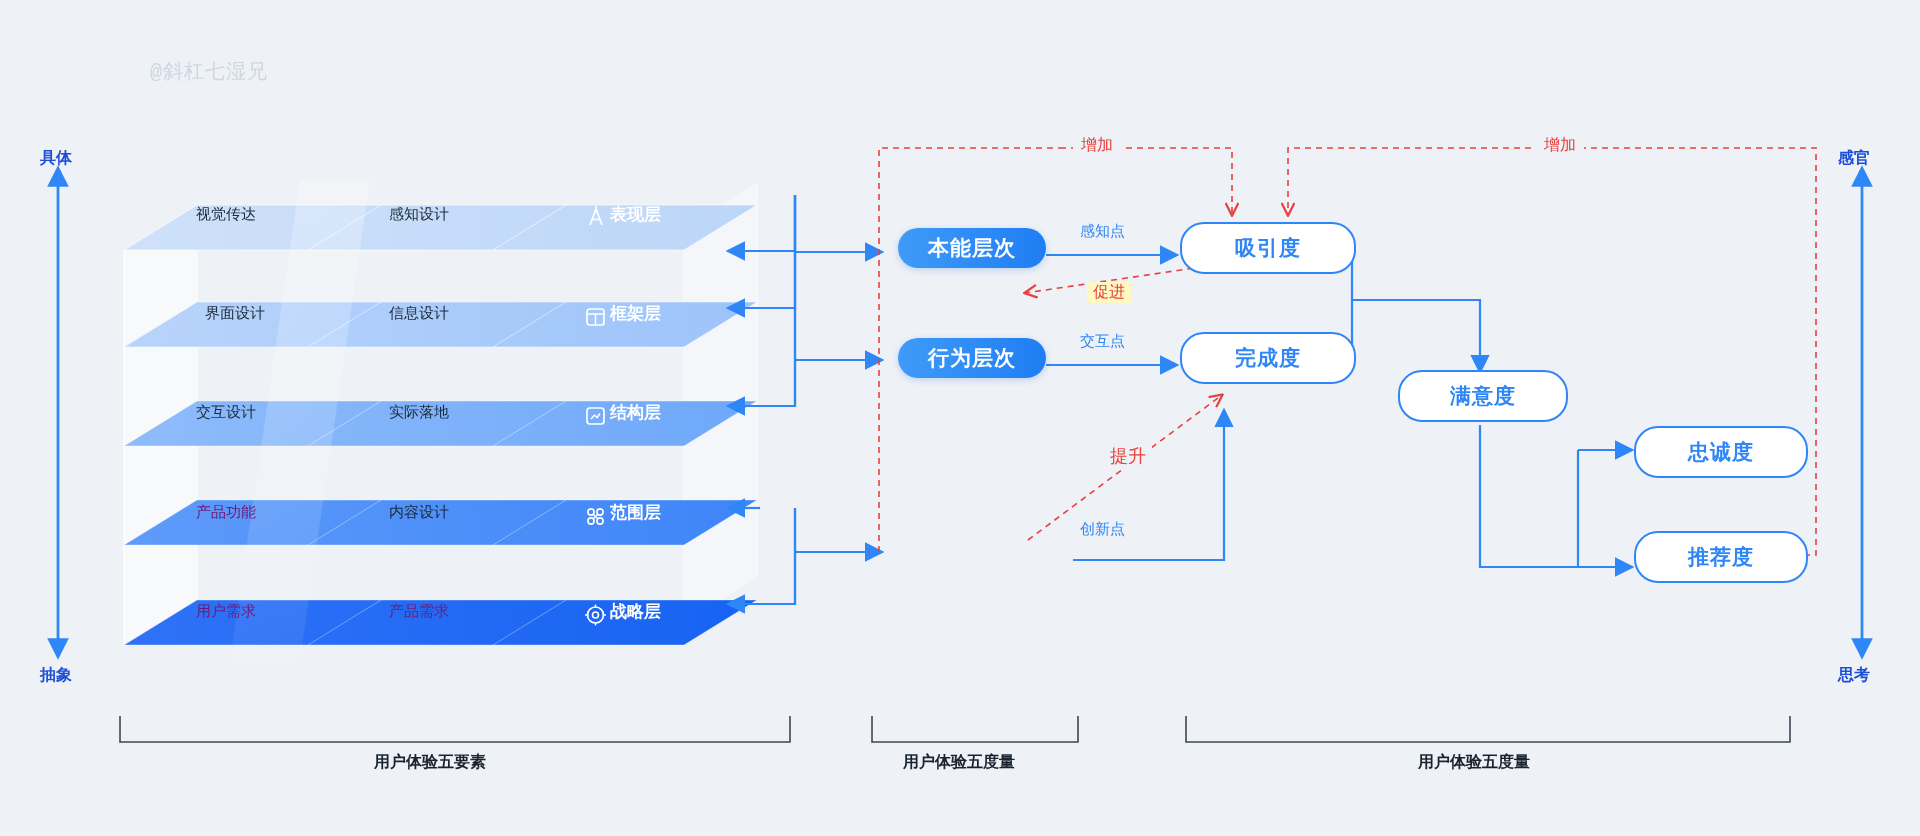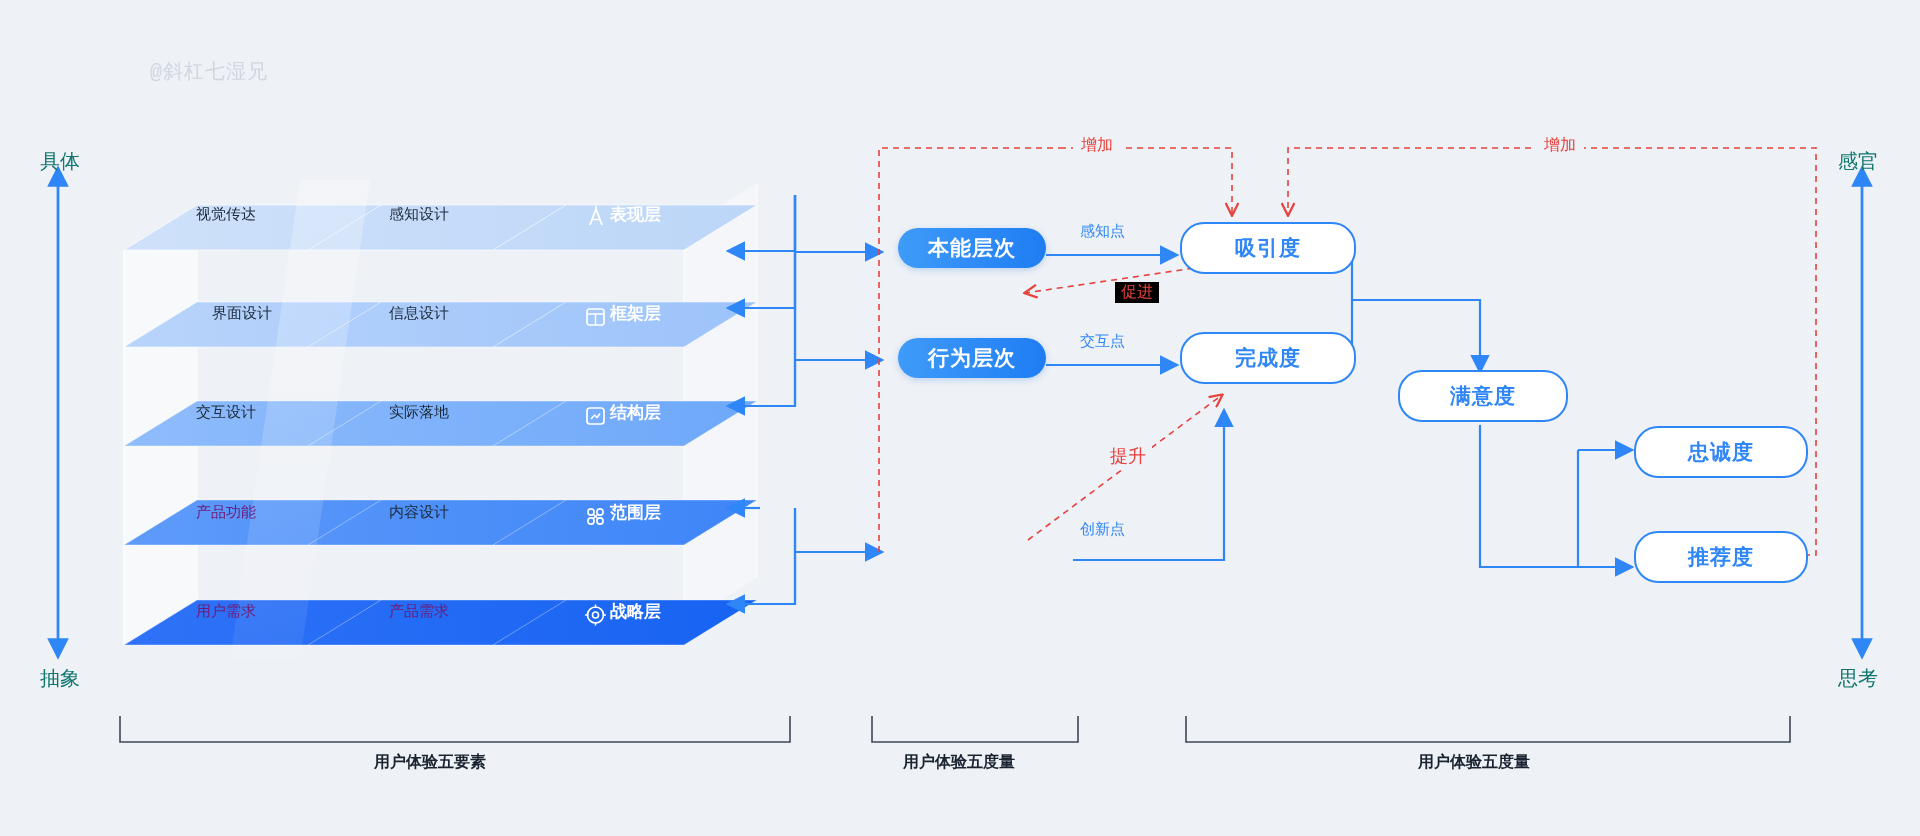--- a/index.html
+++ b/index.html
@@ -15,21 +15,21 @@
 
   
   .watermark{
     left:150px;top:58px;
     font-size:20px;color:#cfd6e0;letter-spacing:1px;
     white-space:nowrap;
     font-family:Liberation Mono, monospace;
   }
 
   
-  .axis-label{font-size:20px;color:#0f766e;font-weight:normal;white-space:nowrap;}
+  .axis-label{font-size:16px;color:#1d4ed8;font-weight:bold;white-space:nowrap;}
 
   
   .cell-text{
     font-size:15px;color:#1b2a3a;white-space:nowrap;
     position:absolute;
   }
   .cell-text.white{color:#701a75;}
   .layer-name{
     font-size:17px;color:#ffffff;font-weight:bold;white-space:nowrap;position:absolute;
   }
@@ -230,21 +230,21 @@
 
   <div class="abs axis-label" style="left:40px;top:148px;">具体</div>
   <div class="abs axis-label" style="left:40px;top:665px;">抽象</div>
   <div class="abs axis-label" style="left:1838px;top:148px;">感官</div>
   <div class="abs axis-label" style="left:1838px;top:665px;">思考</div>
 
   <div class="abs cell-text" style="left:196px;top:205px;">视觉传达</div>
   <div class="abs cell-text" style="left:389px;top:205px;">感知设计</div>
   <div class="abs layer-name" style="left:610px;top:203px;">表现层</div>
 
-  <div class="abs cell-text" style="left:212px;top:304px;text-align:center;">界面设计</div>
+  <div class="abs cell-text" style="left:205px;top:304px;text-align:center;">界面设计</div>
   <div class="abs cell-text" style="left:389px;top:304px;">信息设计</div>
   <div class="abs layer-name" style="left:610px;top:302px;">框架层</div>
 
   <div class="abs cell-text" style="left:196px;top:403px;">交互设计</div>
   <div class="abs cell-text" style="left:389px;top:403px;">实际落地</div>
   <div class="abs layer-name" style="left:610px;top:401px;">结构层</div>
 
   <div class="abs cell-text white" style="left:196px;top:503px;">产品功能</div>
   <div class="abs cell-text" style="left:389px;top:503px;">内容设计</div>
   <div class="abs layer-name" style="left:610px;top:501px;">范围层</div>
@@ -261,19 +261,19 @@
   <div class="small-label" style="left:1080px;top:520px;">创新点</div>
 
   <div class="pill5" style="left:1180px;top:222px;width:172px;">吸引度</div>
   <div class="pill5" style="left:1180px;top:332px;width:172px;">完成度</div>
   <div class="pill5" style="left:1398px;top:370px;width:166px;">满意度</div>
   <div class="pill5" style="left:1634px;top:426px;width:170px;">忠诚度</div>
   <div class="pill5" style="left:1634px;top:531px;width:170px;">推荐度</div>
 
   <div class="red-label" style="left:1073px;top:135px;background:#eef1f6;padding:0 8px;">增加</div>
   <div class="red-label" style="left:1536px;top:135px;background:#eef1f6;padding:0 8px;">增加</div>
-  <div class="red-label" style="left:1087px;top:282px;background:#000000;padding:0 6px;margin-left:28px;">促进</div>
+  <div class="red-label" style="left:1087px;top:282px;background:#fef9c3;padding:0 6px;">促进</div>
   <div class="red-label" style="left:1104px;top:444px;background:#eef1f6;padding:0 6px;font-size:18px;">提升</div>
 
   <div class="bottom-caption" style="left:374px;top:752px;">用户体验五要素</div>
   <div class="bottom-caption" style="left:903px;top:752px;">用户体验五度量</div>
   <div class="bottom-caption" style="left:1418px;top:752px;">用户体验五度量</div>
 </div>
 
 </body></html>

